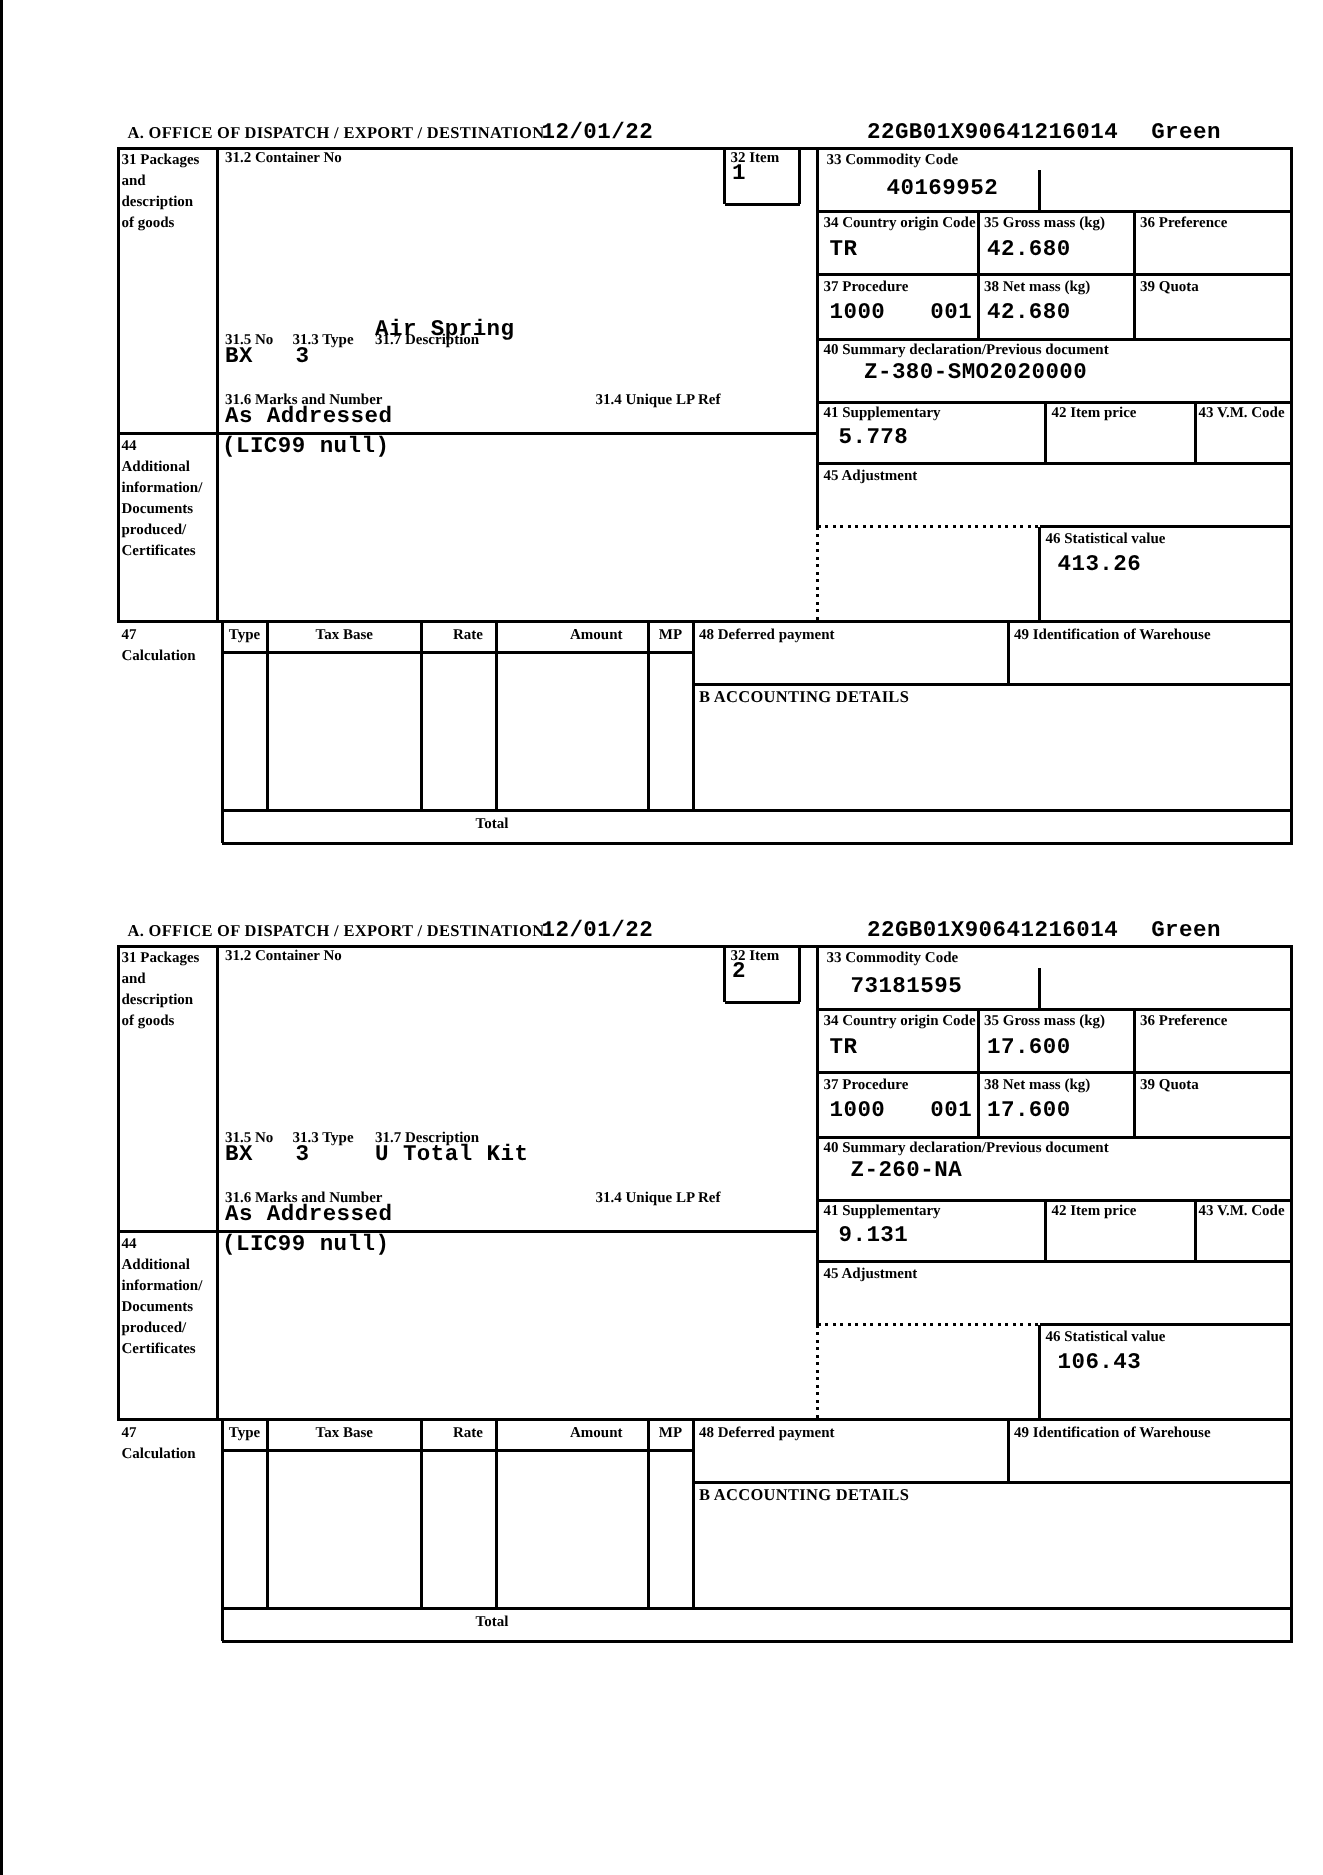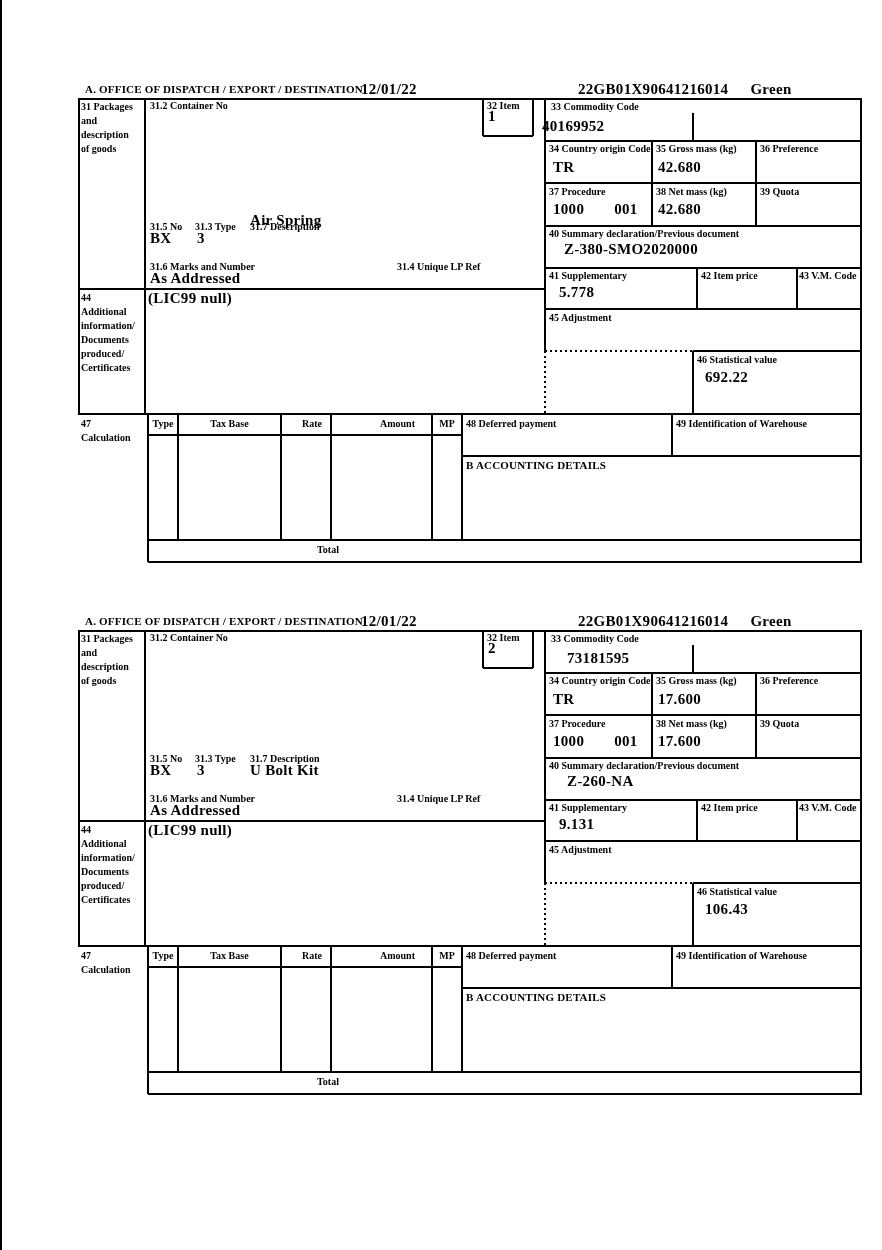--- a/index.html
+++ b/index.html
@@ -6,21 +6,21 @@
   .page {
     position:relative; width:882px; height:1250px; background:#ffffff;
     font-family:"Liberation Serif","DejaVu Serif",serif; color:#000;
     overflow:hidden;
   }
   .sec { position:absolute; left:78px; width:786px; height:486px; }
   .sec > div, .sec > svg { position:absolute; box-sizing:border-box; }
   .grid { left:0; top:0; }
   .lab { font-size:10px; font-weight:bold; white-space:nowrap; line-height:11px; }
   .lh14 div { line-height:14px; }
-  .val { font-size:15px; font-weight:bold; white-space:nowrap; letter-spacing:0.3px; line-height:16px; }
+  .val { font-size:15px; font-weight:bold; white-space:nowrap; letter-spacing:0.3px; line-height:16px;font-family:Liberation Mono, monospace; }
   .hofc { font-size:11px; font-weight:bold; white-space:nowrap; letter-spacing:0.2px; line-height:13px; }
   .flexrow { display:flex; }
   .edge { position:absolute; left:0; top:0; width:2px; height:1250px; background:#000; }
 </style>
 </head>
 <body>
 
 <div class="page">
   <div class="edge"></div>
 
@@ -42,48 +42,48 @@
       <div>and</div>
       <div>description</div>
       <div>of goods</div>
     </div>
 
     <div class="lab" style="left:72px;top:20px">31.2 Container No</div>
     <div class="lab" style="left:409px;top:20px">32 Item</div>
     <div class="val" style="left:410px;top:28px">1</div>
 
     <div class="lab" style="left:473px;top:21px">33 Commodity Code</div>
-    <div class="val" style="left:464px;top:38px">40169952</div>
+    <div class="val" style="left:513px;top:38px">40169952</div>
 
     <div class="lab" style="left:471px;top:63px">34 Country origin Code</div>
     <div class="val" style="left:475px;top:79px">TR</div>
     <div class="lab" style="left:578px;top:63px">35 Gross mass (kg)</div>
     <div class="val" style="left:580px;top:79px">42.680</div>
     <div class="lab" style="left:682px;top:63px">36 Preference</div>
 
     <div class="lab" style="left:471px;top:106px">37 Procedure</div>
     <div class="flexrow" style="left:475px;top:121px;gap:30px">
       <span class="val">1000</span>
       <span class="val">001</span>
     </div>
     <div class="lab" style="left:578px;top:106px">38 Net mass (kg)</div>
     <div class="val" style="left:580px;top:121px">42.680</div>
     <div class="lab" style="left:682px;top:106px">39 Quota</div>
 
     <div class="lab" style="left:471px;top:148px">40 Summary declaration/Previous document</div>
-    <div class="val" style="left:486px;top:161px">Z-380-SMO2020000</div>
+    <div class="val" style="left:498px;top:161px">Z-380-SMO2020000</div>
 
     <div class="lab" style="left:471px;top:190px">41 Supplementary</div>
     <div class="val" style="left:481px;top:204px">5.778</div>
     <div class="lab" style="left:623px;top:190px">42 Item price</div>
     <div class="lab" style="left:721px;top:190px">43 V.M. Code</div>
 
     <div class="lab" style="left:471px;top:232px">45 Adjustment</div>
     <div class="lab" style="left:619px;top:274px">46 Statistical value</div>
-    <div class="val" style="left:627px;top:289px">692.22</div>
+    <div class="val" style="left:627px;top:289px">413.26</div>
 
     <div class="lab" style="left:72px;top:141px">31.5 No</div>
     <div class="lab" style="left:117px;top:141px">31.3 Type</div>
     <div class="lab" style="left:172px;top:141px">31.7 Description</div>
     <div class="val" style="left:72px;top:150px">BX</div>
     <div class="val" style="left:119px;top:150px">3</div>
     <div class="val" style="left:172px;top:132px">Air Spring</div>
 
     <div class="lab" style="left:72px;top:181px">31.6 Marks and Number</div>
     <div class="lab" style="left:319px;top:181px">31.4 Unique LP Ref</div>
@@ -168,21 +168,21 @@
 
     <div class="lab" style="left:471px;top:232px">45 Adjustment</div>
     <div class="lab" style="left:619px;top:274px">46 Statistical value</div>
     <div class="val" style="left:627px;top:289px">106.43</div>
 
     <div class="lab" style="left:72px;top:141px">31.5 No</div>
     <div class="lab" style="left:117px;top:141px">31.3 Type</div>
     <div class="lab" style="left:172px;top:141px">31.7 Description</div>
     <div class="val" style="left:72px;top:150px">BX</div>
     <div class="val" style="left:119px;top:150px">3</div>
-    <div class="val" style="left:172px;top:150px">U Bolt Kit</div>
+    <div class="val" style="left:172px;top:150px">U Total Kit</div>
 
     <div class="lab" style="left:72px;top:181px">31.6 Marks and Number</div>
     <div class="lab" style="left:319px;top:181px">31.4 Unique LP Ref</div>
     <div class="val" style="left:72px;top:190px">As Addressed</div>
 
     <div class="val" style="left:70px;top:210px">(LIC99 null)</div>
     <div class="lab lh14" style="left:3px;top:211px">
       <div>44</div>
       <div>Additional</div>
       <div>information/</div>

